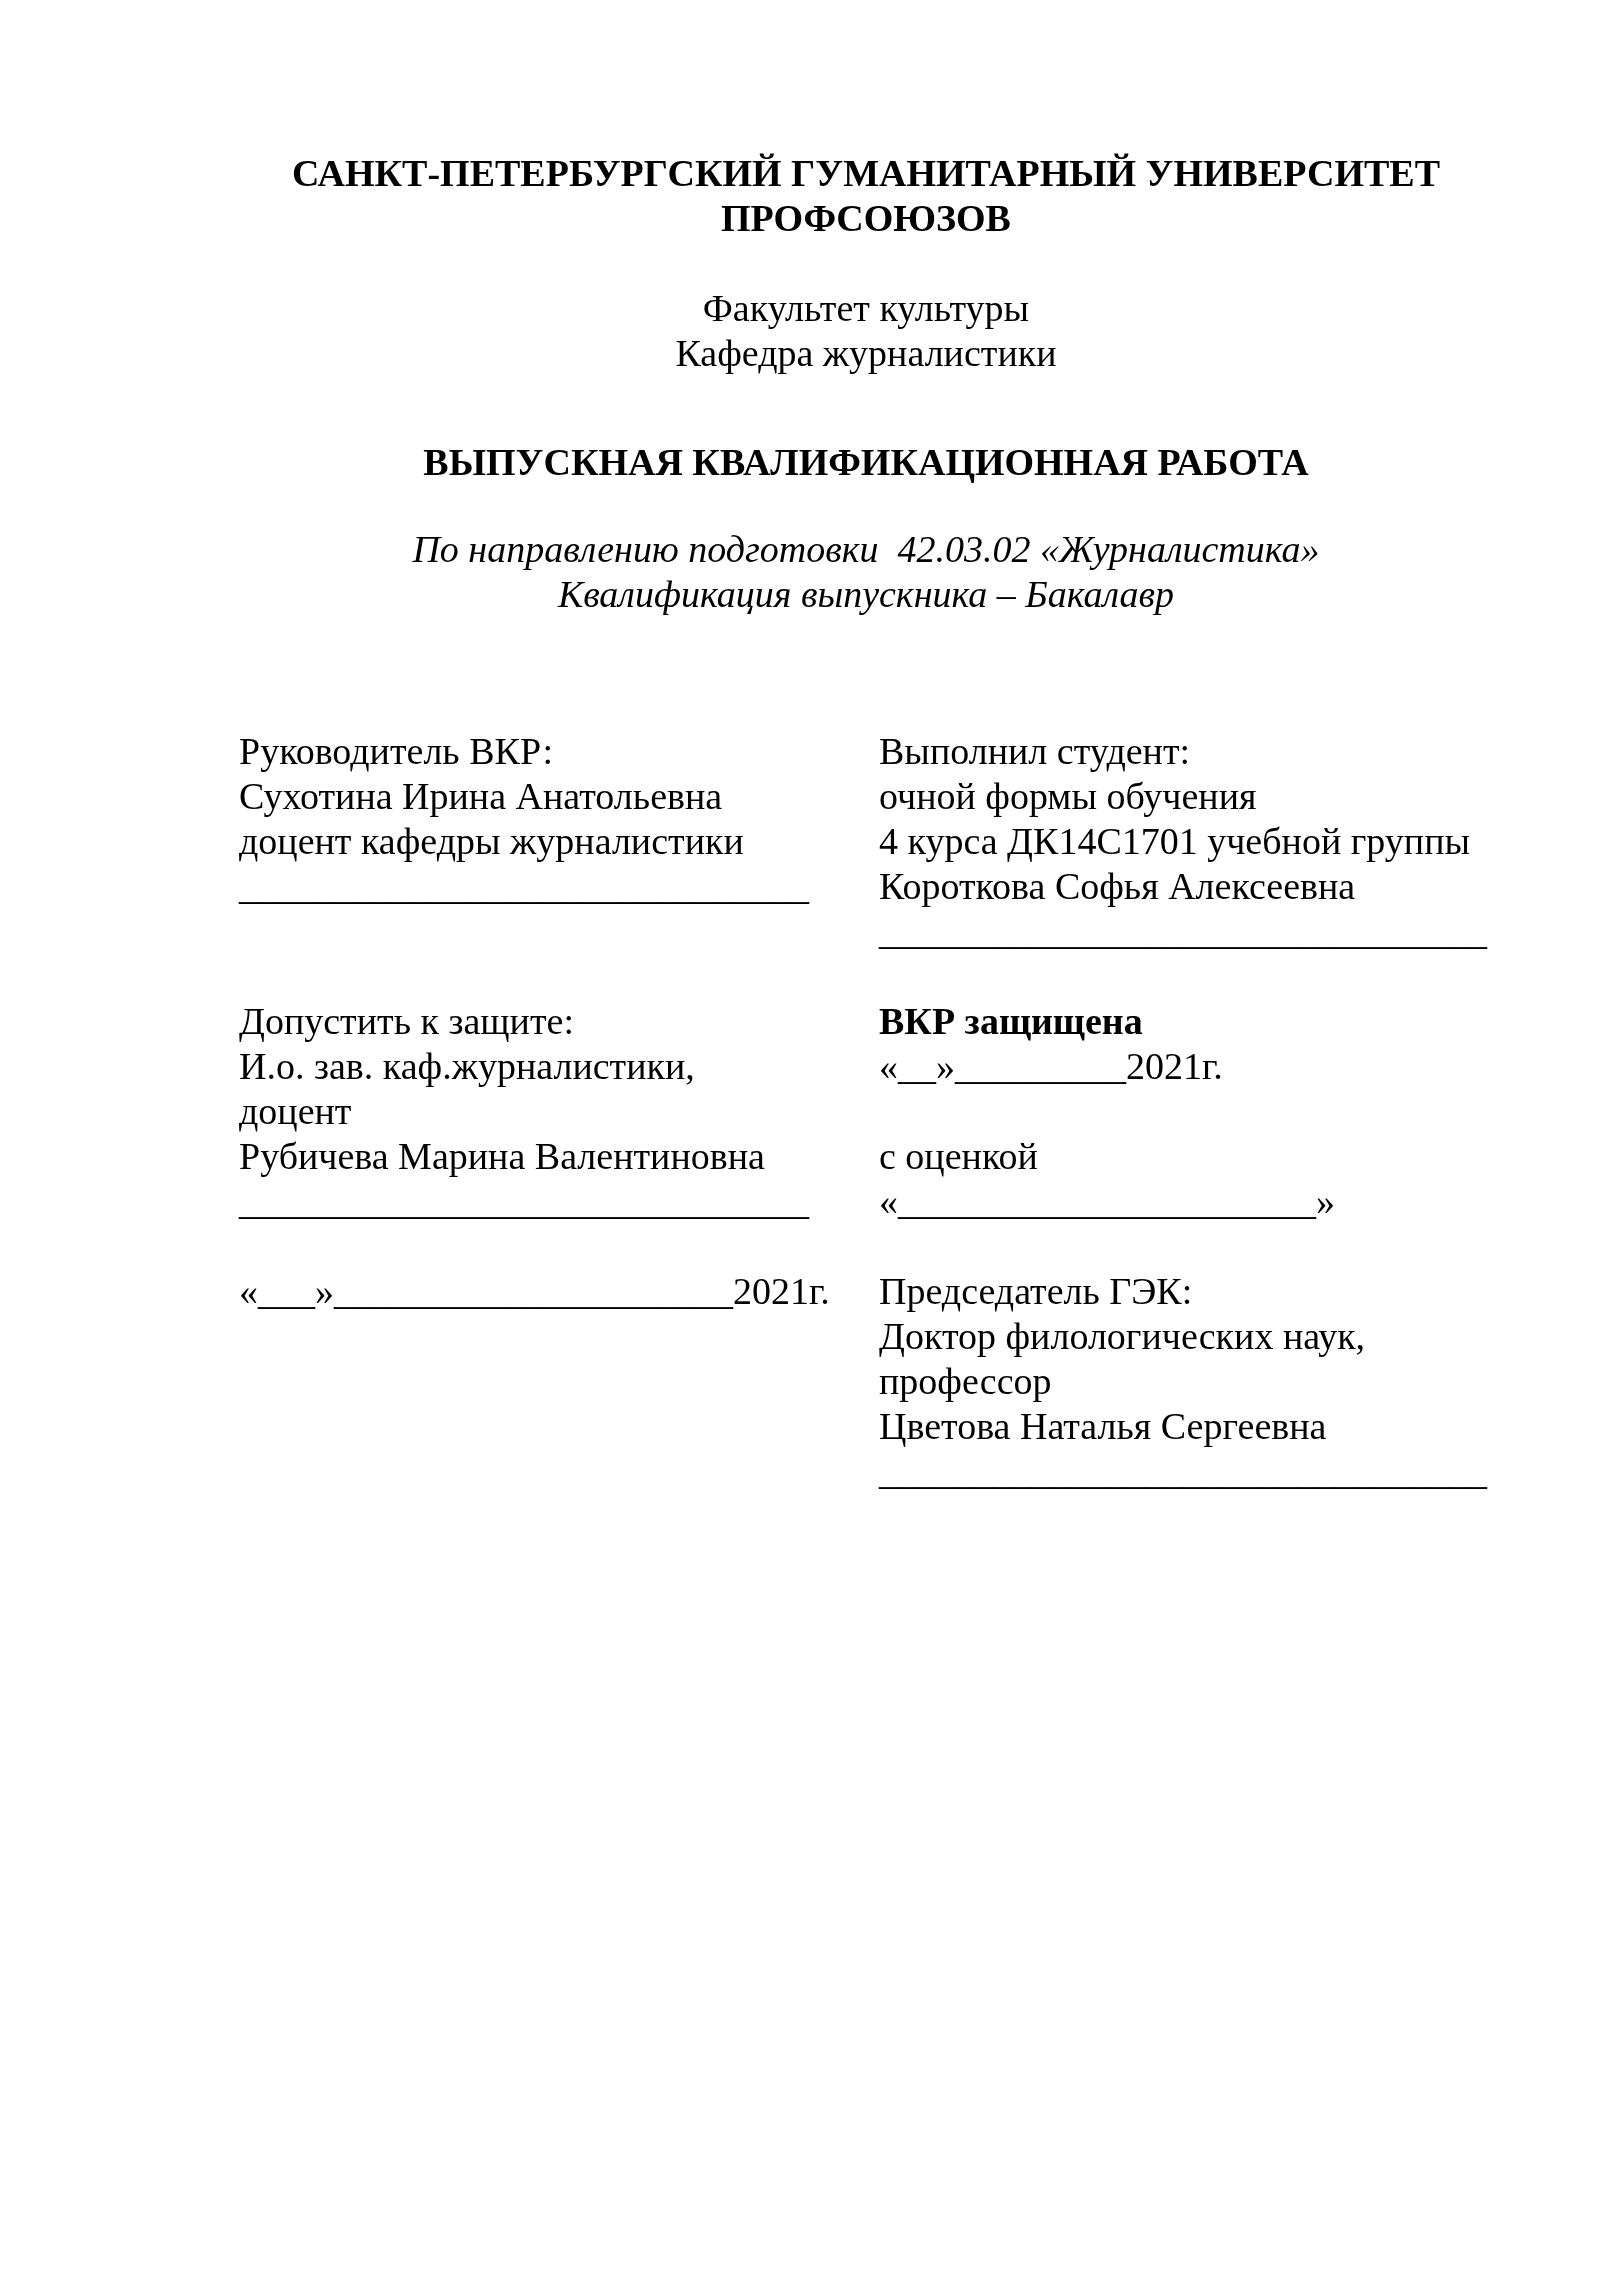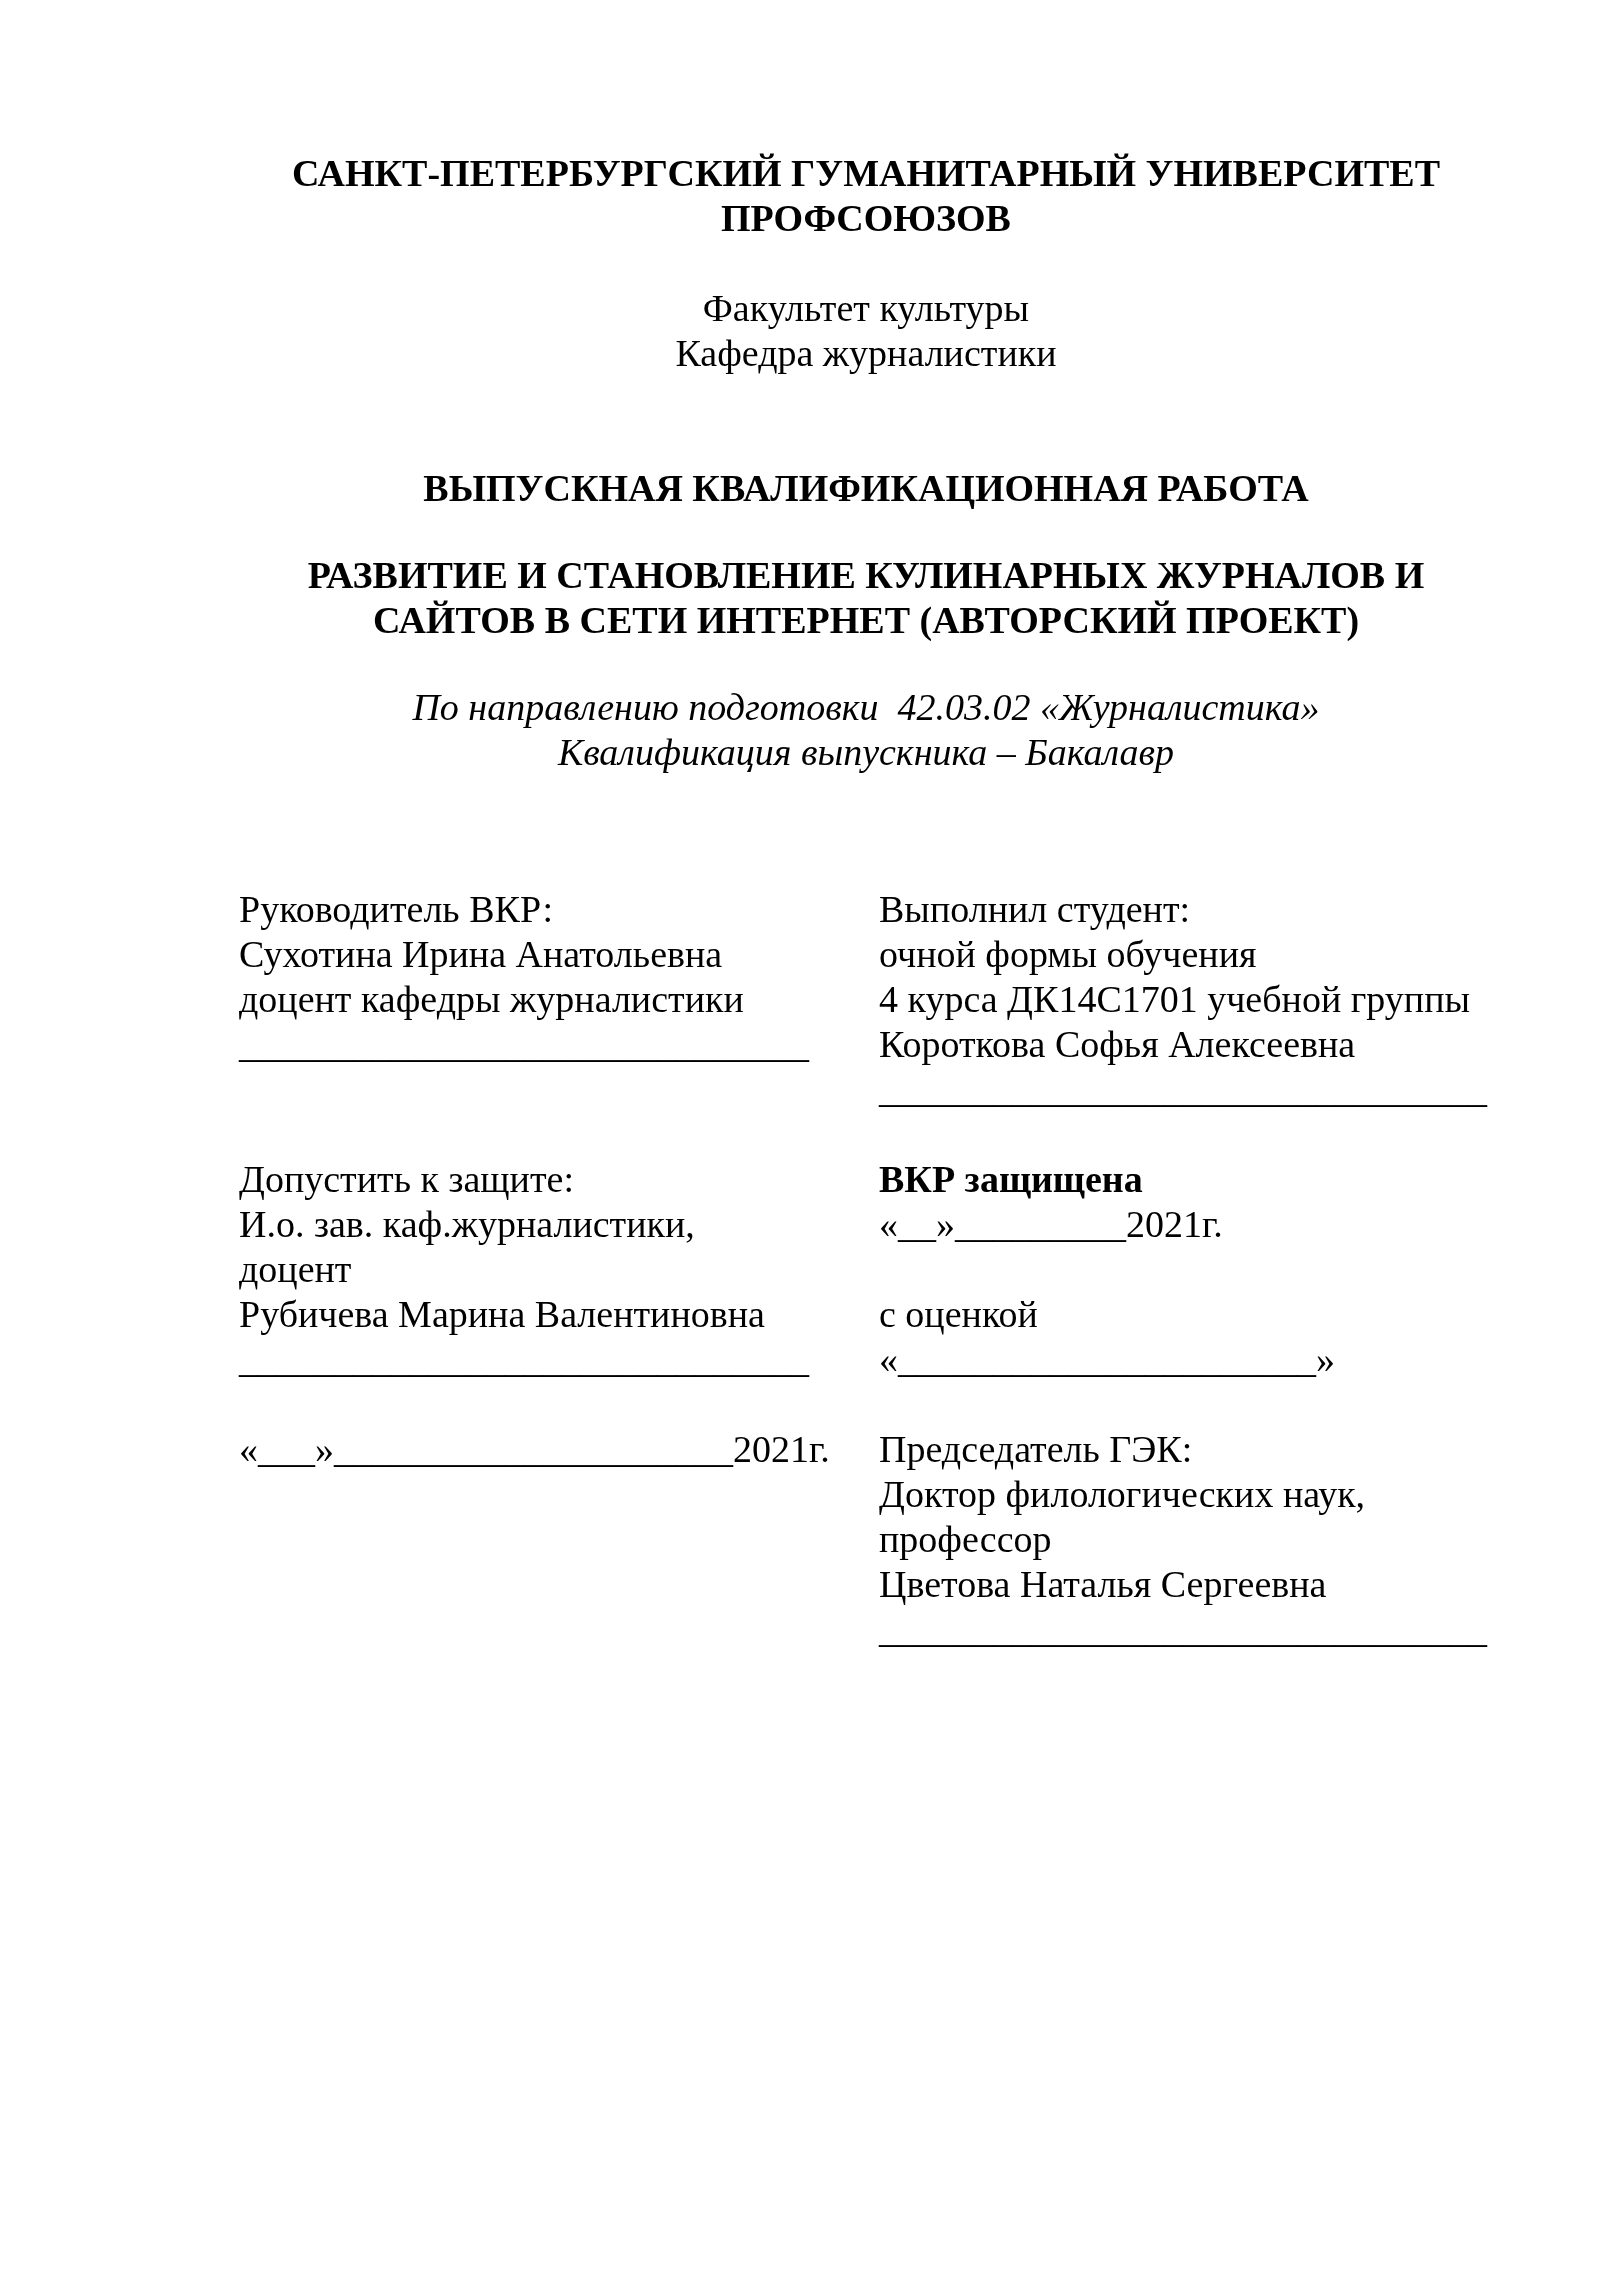--- a/index.html
+++ b/index.html
@@ -26,21 +26,21 @@
   }
   .col .line {
     white-space: pre;
   }
   .blank {
     height: 45px;
   }
   .center { text-align: center; }
   .bold { font-weight: bold; }
 
-  .work-type-block { margin-top: 90px; }
+  .work-type-block { margin-top: 64px; }
   .title-block    { margin-top: 42px; }
   .program-block  { margin-top: 42px; font-style: italic; }
   .columns {
     margin-top: 112px;
     display: grid;
     grid-template-columns: 640px 1fr;
     align-items: start;
   }
   .footer-block   { margin-top: 120px; }
 </style>
@@ -54,24 +54,20 @@
     <div class="line bold">ПРОФСОЮЗОВ</div>
     <div class="line blank"></div>
     <div class="line">Факультет культуры</div>
     <div class="line">Кафедра журналистики</div>
   </header>
 
   <div class="center work-type-block">
     <div class="line bold">ВЫПУСКНАЯ КВАЛИФИКАЦИОННАЯ РАБОТА</div>
   </div>
 
-  <div class="center title-block">
-    <div class="line bold">РАЗВИТИЕ И СТАНОВЛЕНИЕ КУЛИНАРНЫХ ЖУРНАЛОВ И</div>
-    <div class="line bold">САЙТОВ В СЕТИ ИНТЕРНЕТ (АВТОРСКИЙ ПРОЕКТ)</div>
-  </div>
 
   <div class="center program-block">
     <div class="line">По направлению подготовки  42.03.02 «Журналистика»</div>
     <div class="line">Квалификация выпускника – Бакалавр</div>
   </div>
 
   <div class="columns">
 
     <div class="col">
       <div class="line">Руководитель ВКР:</div>

